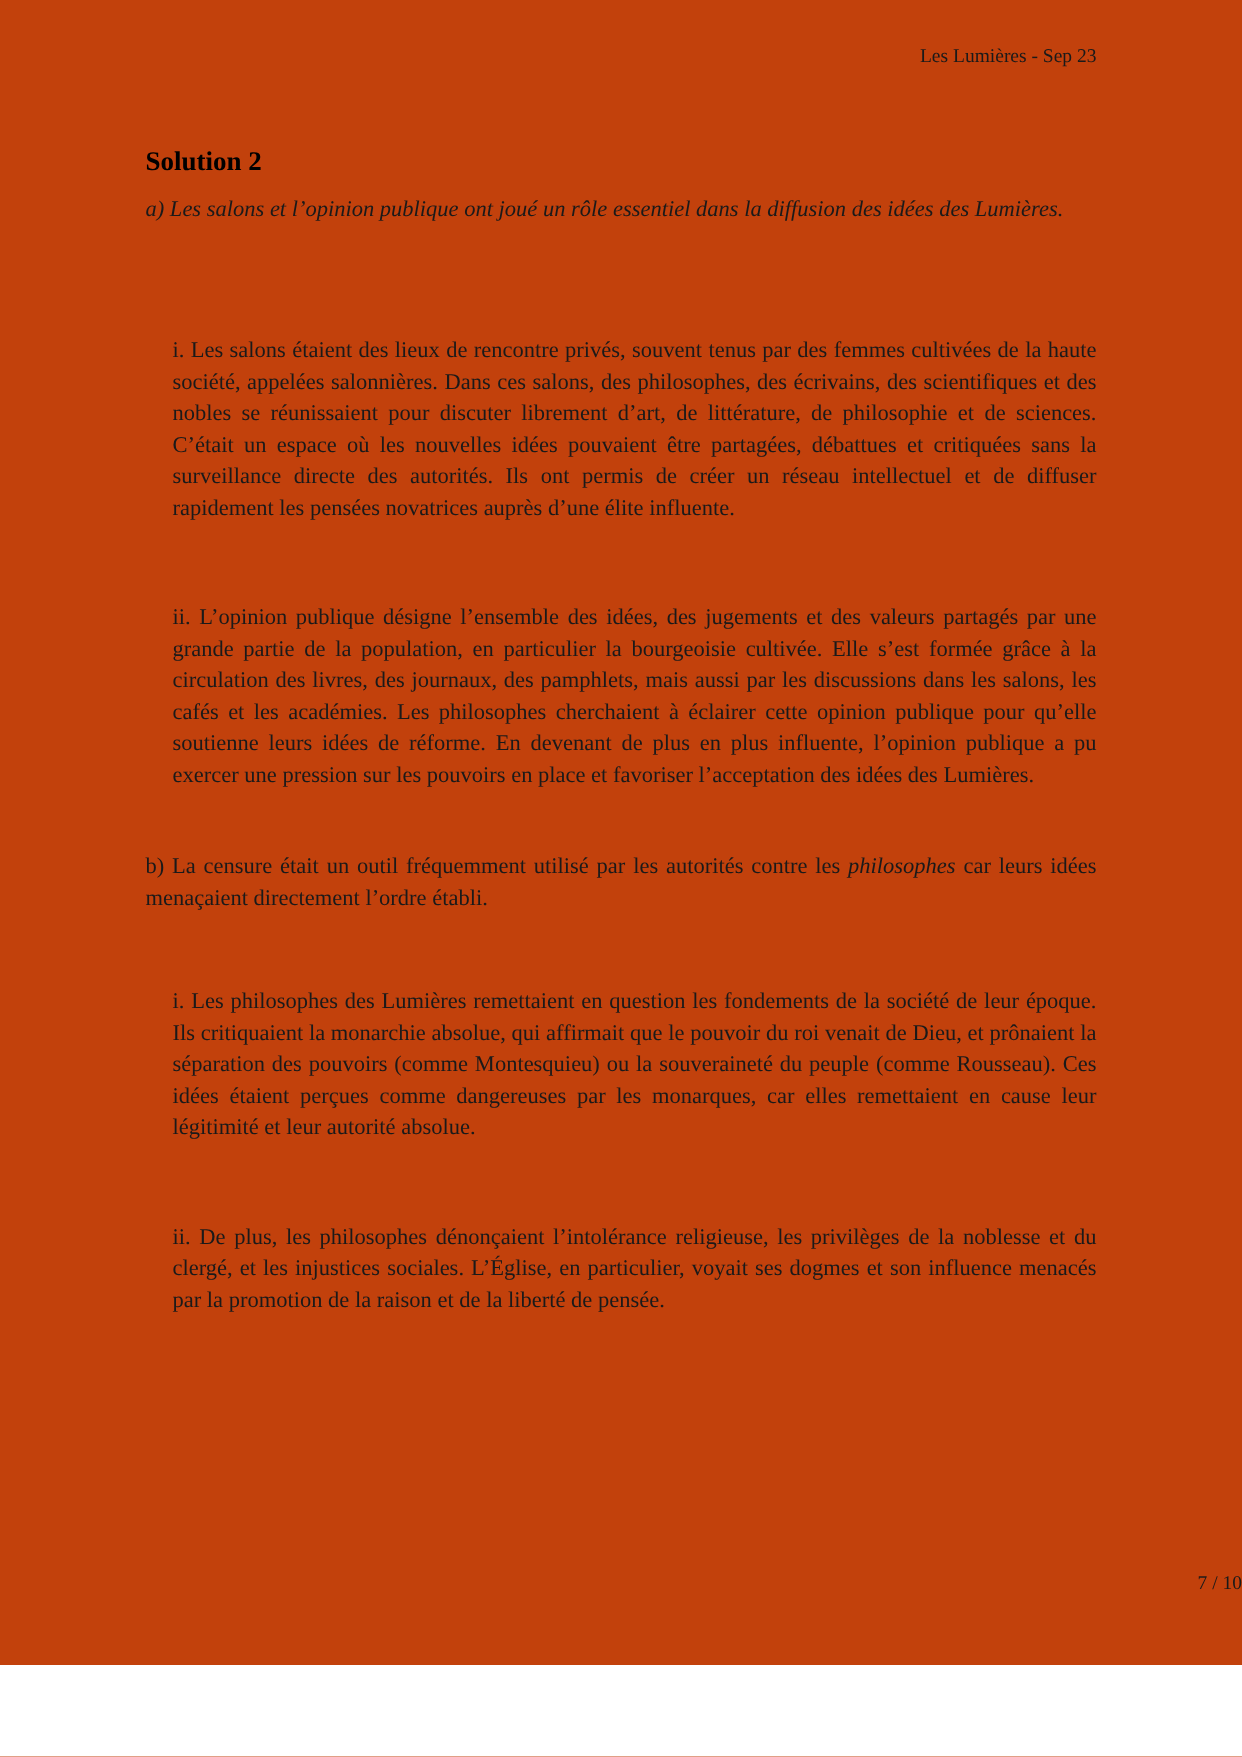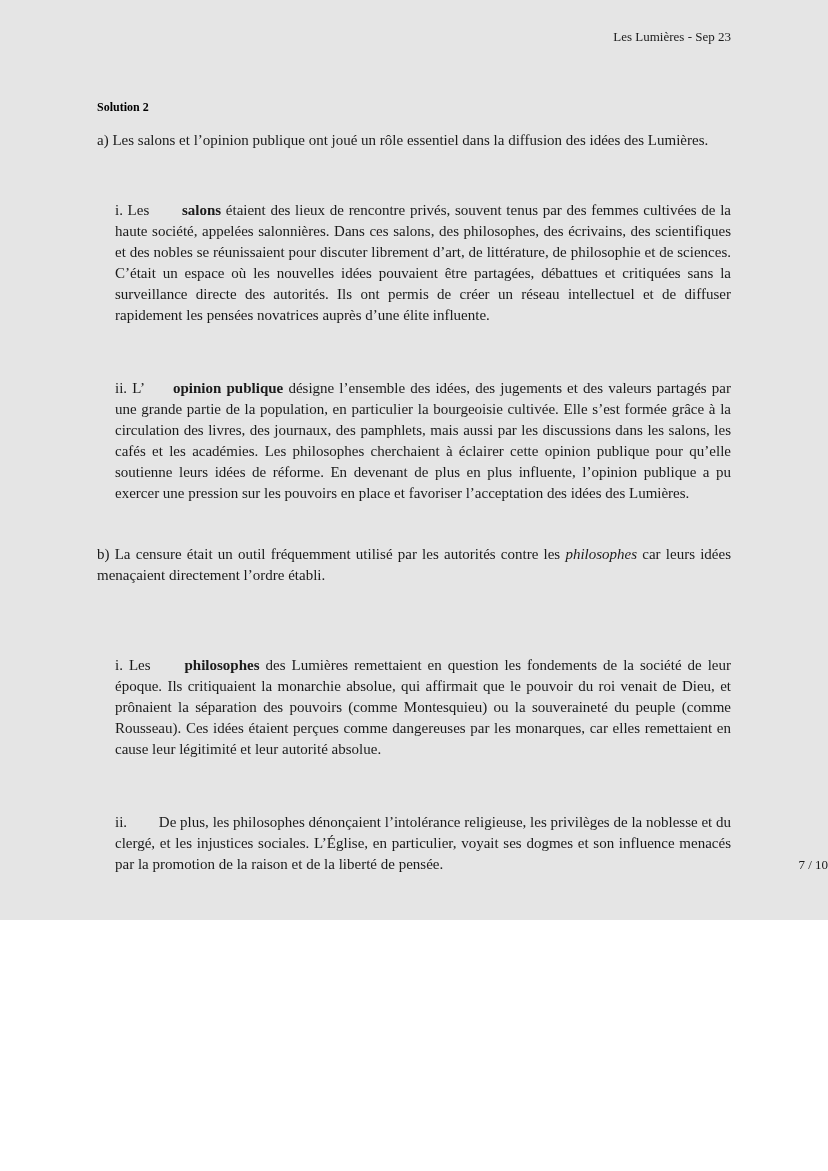--- a/index.html
+++ b/index.html
@@ -3,53 +3,54 @@
 <meta charset="utf-8">
 <style>
   html, body {
     margin: 0;
     padding: 0;
     background: #ffffff;
   }
   .page {
     position: relative;
     width: 828px;
-    height: 920px;
+    height: 1110px;
     margin: 0 auto;
-    background: #e5e5e5;
+    background: #c2410c;
     box-sizing: border-box;
     padding: 28px 97px 0 97px;
     font-family: "Liberation Serif", "DejaVu Serif", serif;
     color: #1a1a1a;
     font-size: 15px;
     line-height: 21px;
   }
   .header {
     text-align: right;
     font-size: 13px;
     line-height: 18px;
     color: #1a1a1a;
   }
   h1.solution-title {
-    font-size: 12px;
+    font-size: 18px;
     line-height: 22px;
     font-weight: bold;
     margin: 50px 0 12px 0;
     color: #000000;
   }
   p.para {
     margin: 0 0 32px 0;
     text-align: justify;
   }
   p.lead {
-    margin: 0 0 49px 0;
+    margin: 0 0 73px 0;
     text-align: justify;
+    font-style: italic;
   }
   p.lead-b {
-    margin: 0 0 69px 0;
+    margin: 0 0 48px 0;
     text-align: justify;
   }
   .item {
     margin: 0 0 52px 0;
     padding-left: 18px;
     text-align: justify;
   }
   .item.tight {
     margin-bottom: 40px;
   }
@@ -58,21 +59,21 @@
   }
   .footer {
     position: absolute;
     left: 0;
     right: 0;
     bottom: 45px;
     text-align: right;
     font-size: 13px;
     color: #1a1a1a;
   }
-  strong { font-weight: bold; margin-left: 28px; }
+  strong { font-weight: normal; }
   em { font-style: italic; }
 </style>
 </head>
 <body>
 
 <div class="page">
 
   <div class="header">
     <span>Les Lumières - Sep 23</span>
   </div>

